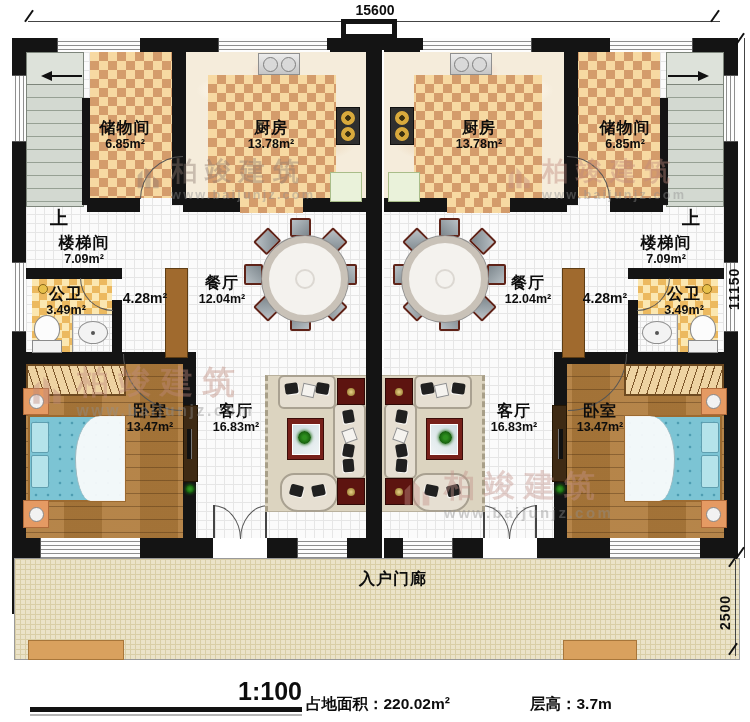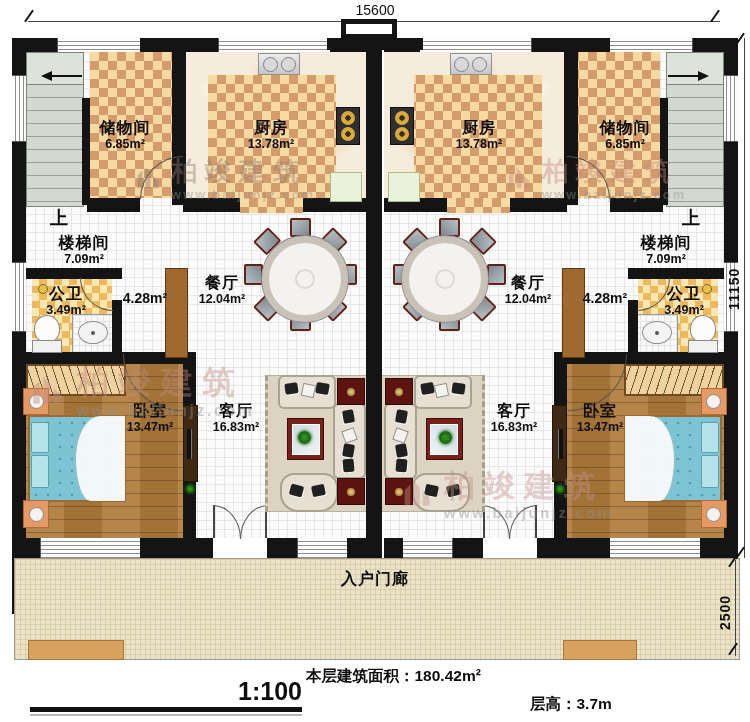--- a/index.html
+++ b/index.html
@@ -69,21 +69,21 @@
   .kbasin{position:absolute;background:#d9d9d9;border:1px solid #7f7f7f;border-radius:50%;}
   .stove{position:absolute;background:#2f2f2f;border:1px solid #101010;}
   .burner{position:absolute;background:radial-gradient(#3a2f10 25%,#d8a93c 30% 70%,#6b5212 75%);border-radius:50%;}
   .gcounter{position:absolute;background:#eaf2da;border:1px solid #a9bd89;}
   
   .arrline{position:absolute;background:#111;}
   .arrhead{position:absolute;width:0;height:0;border-top:5px solid transparent;border-bottom:5px solid transparent;border-right:11px solid #111;}
   
   .dimline{position:absolute;background:#444;}
   .tick{position:absolute;width:14px;height:2px;background:#111;transform:rotate(-55deg);}
-  .dimtext{position:absolute;font-weight:normal;font-size:14px;text-align:center;}
+  .dimtext{position:absolute;font-weight:bold;font-size:14px;text-align:center;}
   .vtext{position:absolute;writing-mode:vertical-rl;transform:rotate(180deg);font-weight:bold;font-size:14px;letter-spacing:1px;}
   
   .wm{position:absolute;display:flex;align-items:center;gap:8px;opacity:.42;pointer-events:none;transform-origin:top left;}
   .wm .stack{display:flex;flex-direction:column;line-height:1;}
   .wm .brand{font-size:31px;font-weight:bold;letter-spacing:9px;white-space:nowrap;}
   .wm .url{font-size:15px;font-weight:bold;letter-spacing:2.5px;color:#8f8f8f;margin-top:4px;white-space:nowrap;}
   .wm svg{display:block;}
   
   .bigtitle{position:absolute;font-size:36px;font-weight:bold;letter-spacing:3px;}
   .scale{position:absolute;font-size:25px;font-weight:600;}
@@ -395,21 +395,21 @@
   <div class="wall" style="left:366px;top:38px;width:16px;height:522px;"></div>
   <div class="wall" style="left:327px;top:38px;width:96px;height:12px;"></div>
   <div style="position:absolute;left:341px;top:19px;width:56px;height:20px;background:#fff;border:5px solid #141414;box-sizing:border-box;"></div>
 
   <div class="wall" style="left:12px;top:538px;width:28px;height:76px;"></div>
   <div class="wall" style="left:700px;top:538px;width:38px;height:38px;"></div>
 
   <div class="porch" style="left:14px;top:558px;width:724px;height:100px;"></div>
   <div class="step" style="left:28px;top:640px;width:94px;height:18px;"></div>
   <div class="step" style="left:563px;top:640px;width:72px;height:18px;"></div>
-  <div class="lbl" style="left:275px;top:570px;width:200px;">
+  <div class="lbl" style="left:275px;top:570px;width:200px;padding-left:18px;">
     <span class="rn">入户门廊</span>
   </div>
 
   <div class="dimline" style="left:744px;top:38px;width:1px;height:520px;"></div>
   <i class="tick" style="left:733px;top:38px;"></i>
   <i class="tick" style="left:733px;top:552px;"></i>
   <div class="vtext" style="left:726px;top:240px;height:70px;">11150</div>
   <div class="dimline" style="left:735px;top:560px;width:1px;height:96px;"></div>
   <i class="tick" style="left:726px;top:560px;"></i>
   <i class="tick" style="left:726px;top:648px;"></i>
@@ -448,20 +448,20 @@
       </svg>
     <span class="stack">
         <span class="brand">柏竣建筑</span>
     <span class="url">www.baijunjz.com</span>
       </span>
   </div>
 
   <div style="position:absolute;left:30px;top:707px;width:272px;height:5px;background:#111;"></div>
   <div style="position:absolute;left:30px;top:714px;width:272px;height:2px;background:#b5b5b5;"></div>
   <div class="scale" style="left:238px;top:677px;">1:100</div>
-  <div class="stat" style="left:306px;top:666px;">
-    <span>本层建筑面积：</span><span>180.42m²</span>
+  <div class="stat" style="left:306px;top:694px;">
+    <span>占地面积：</span><span>220.02m²</span>
   </div>
   <div class="stat" style="left:530px;top:694px;">
     <span>层高：</span><span>3.7m</span>
   </div>
 
 </div>
 
 </body></html>

